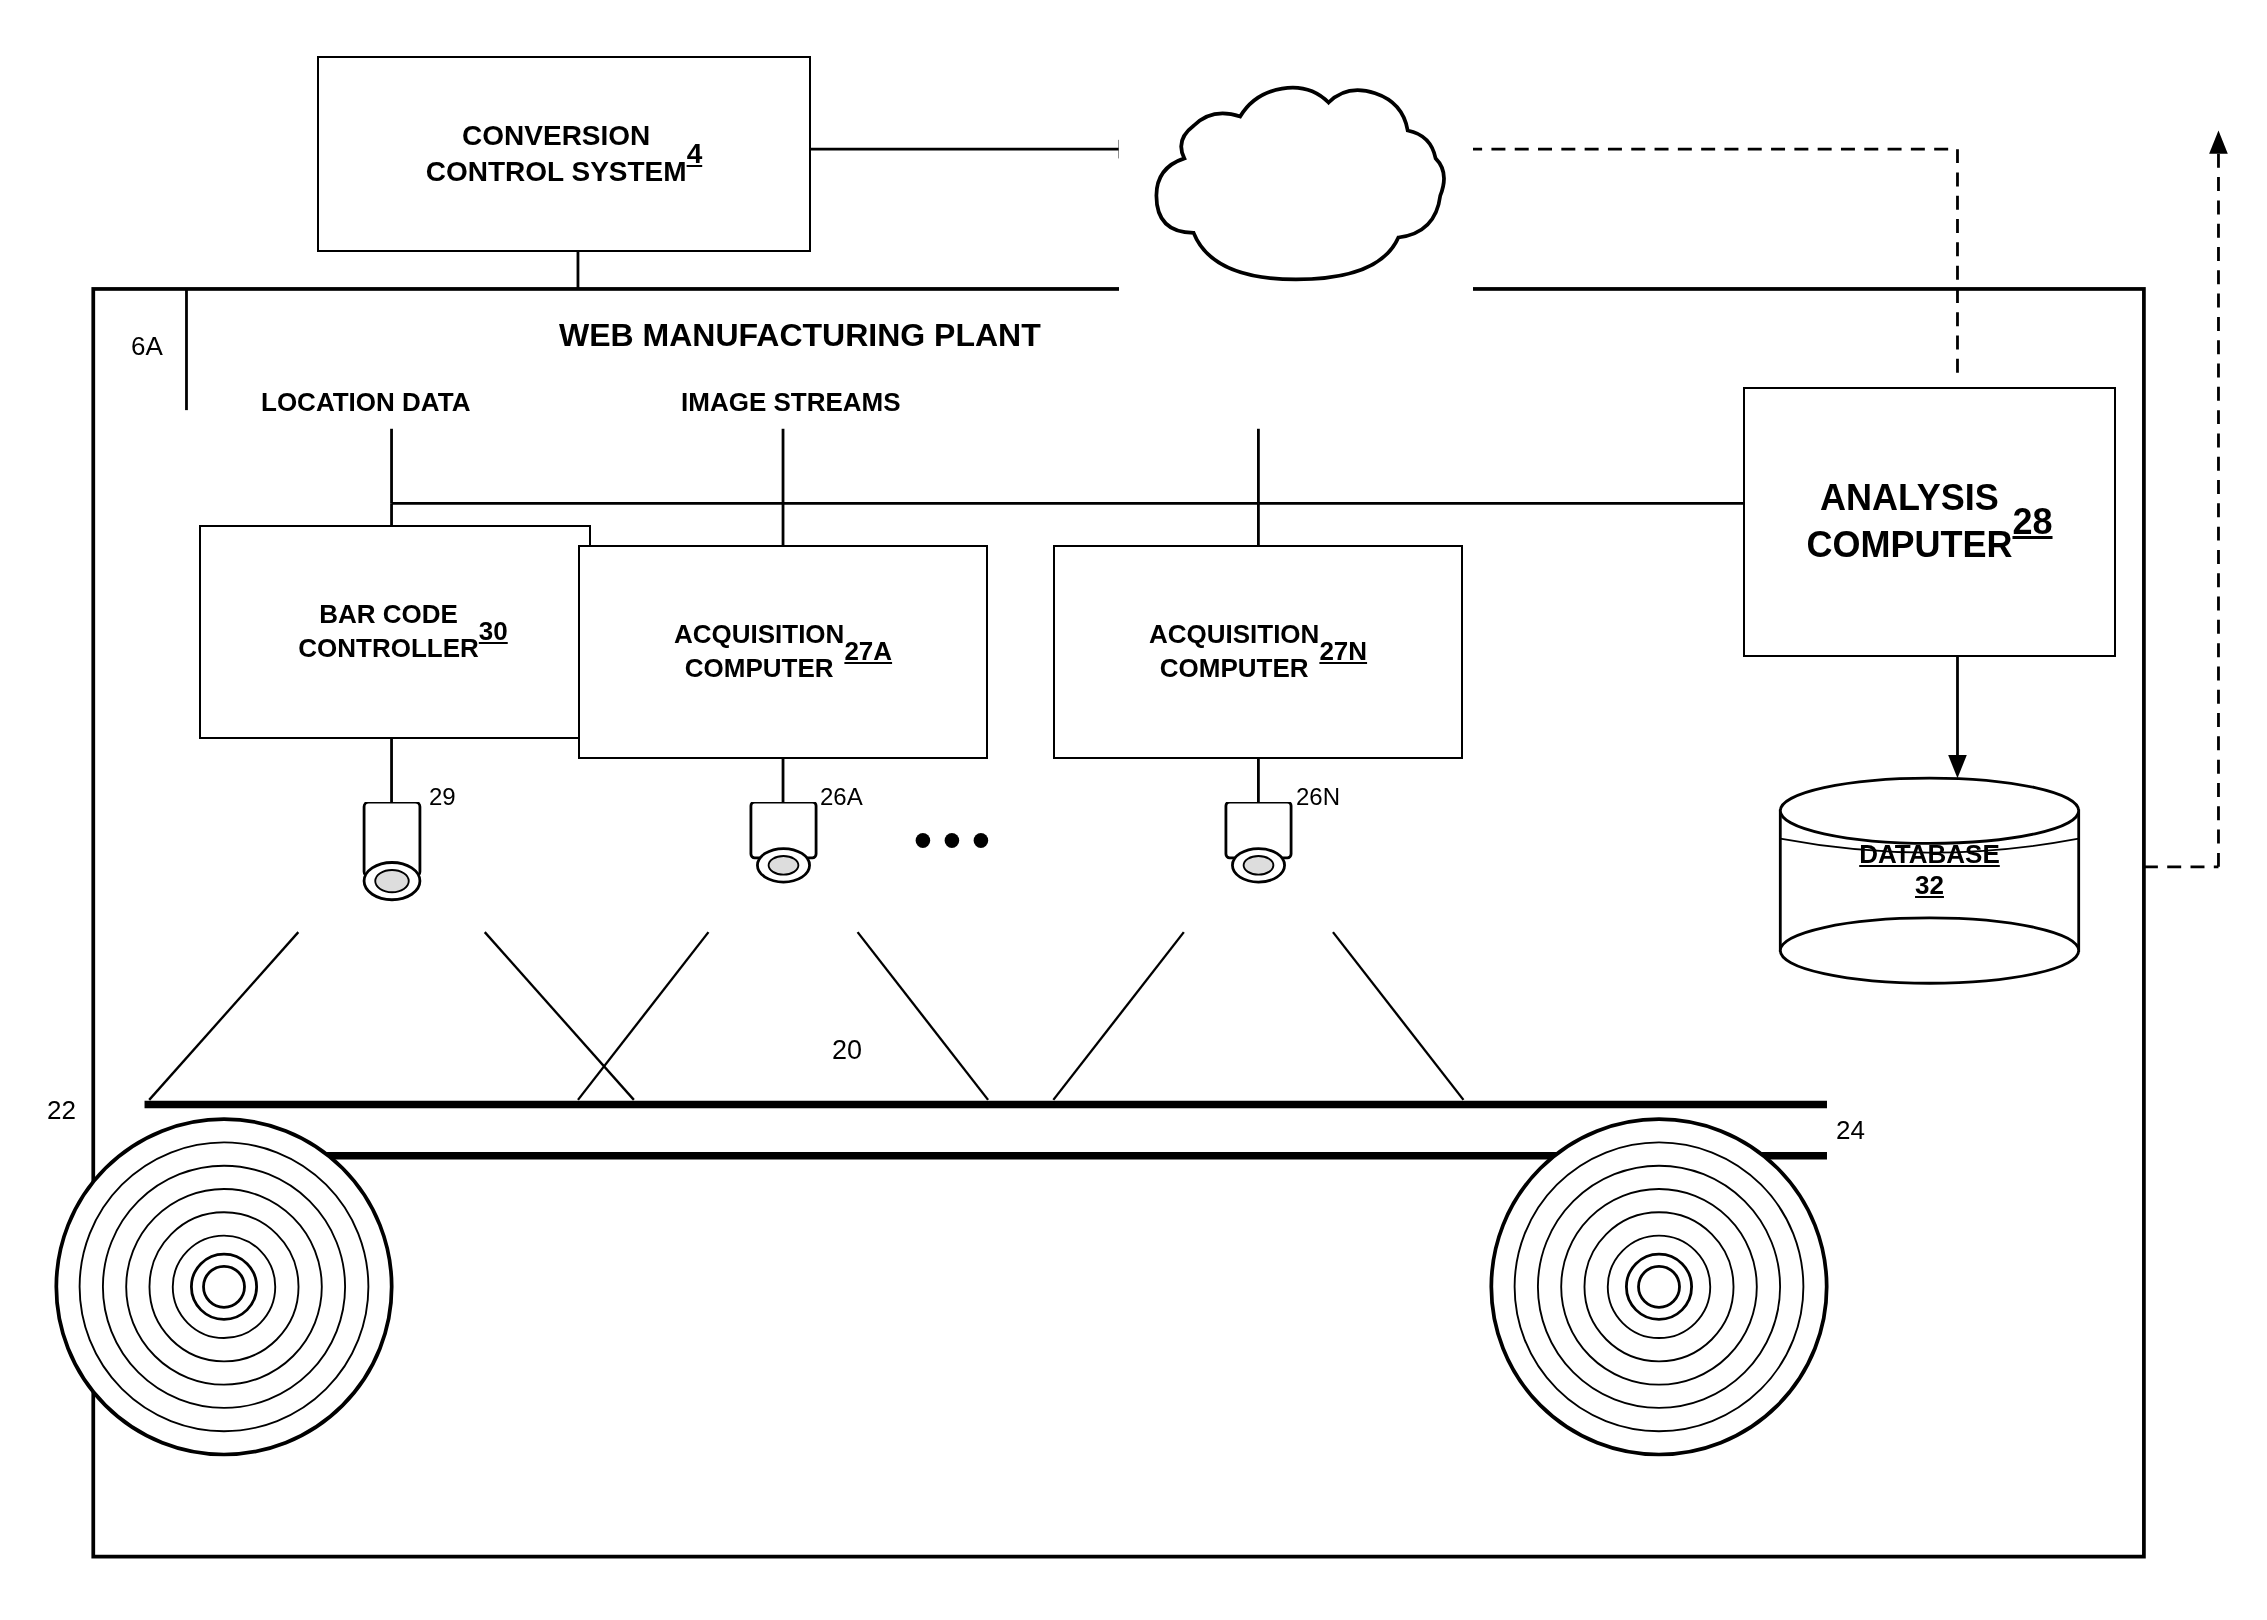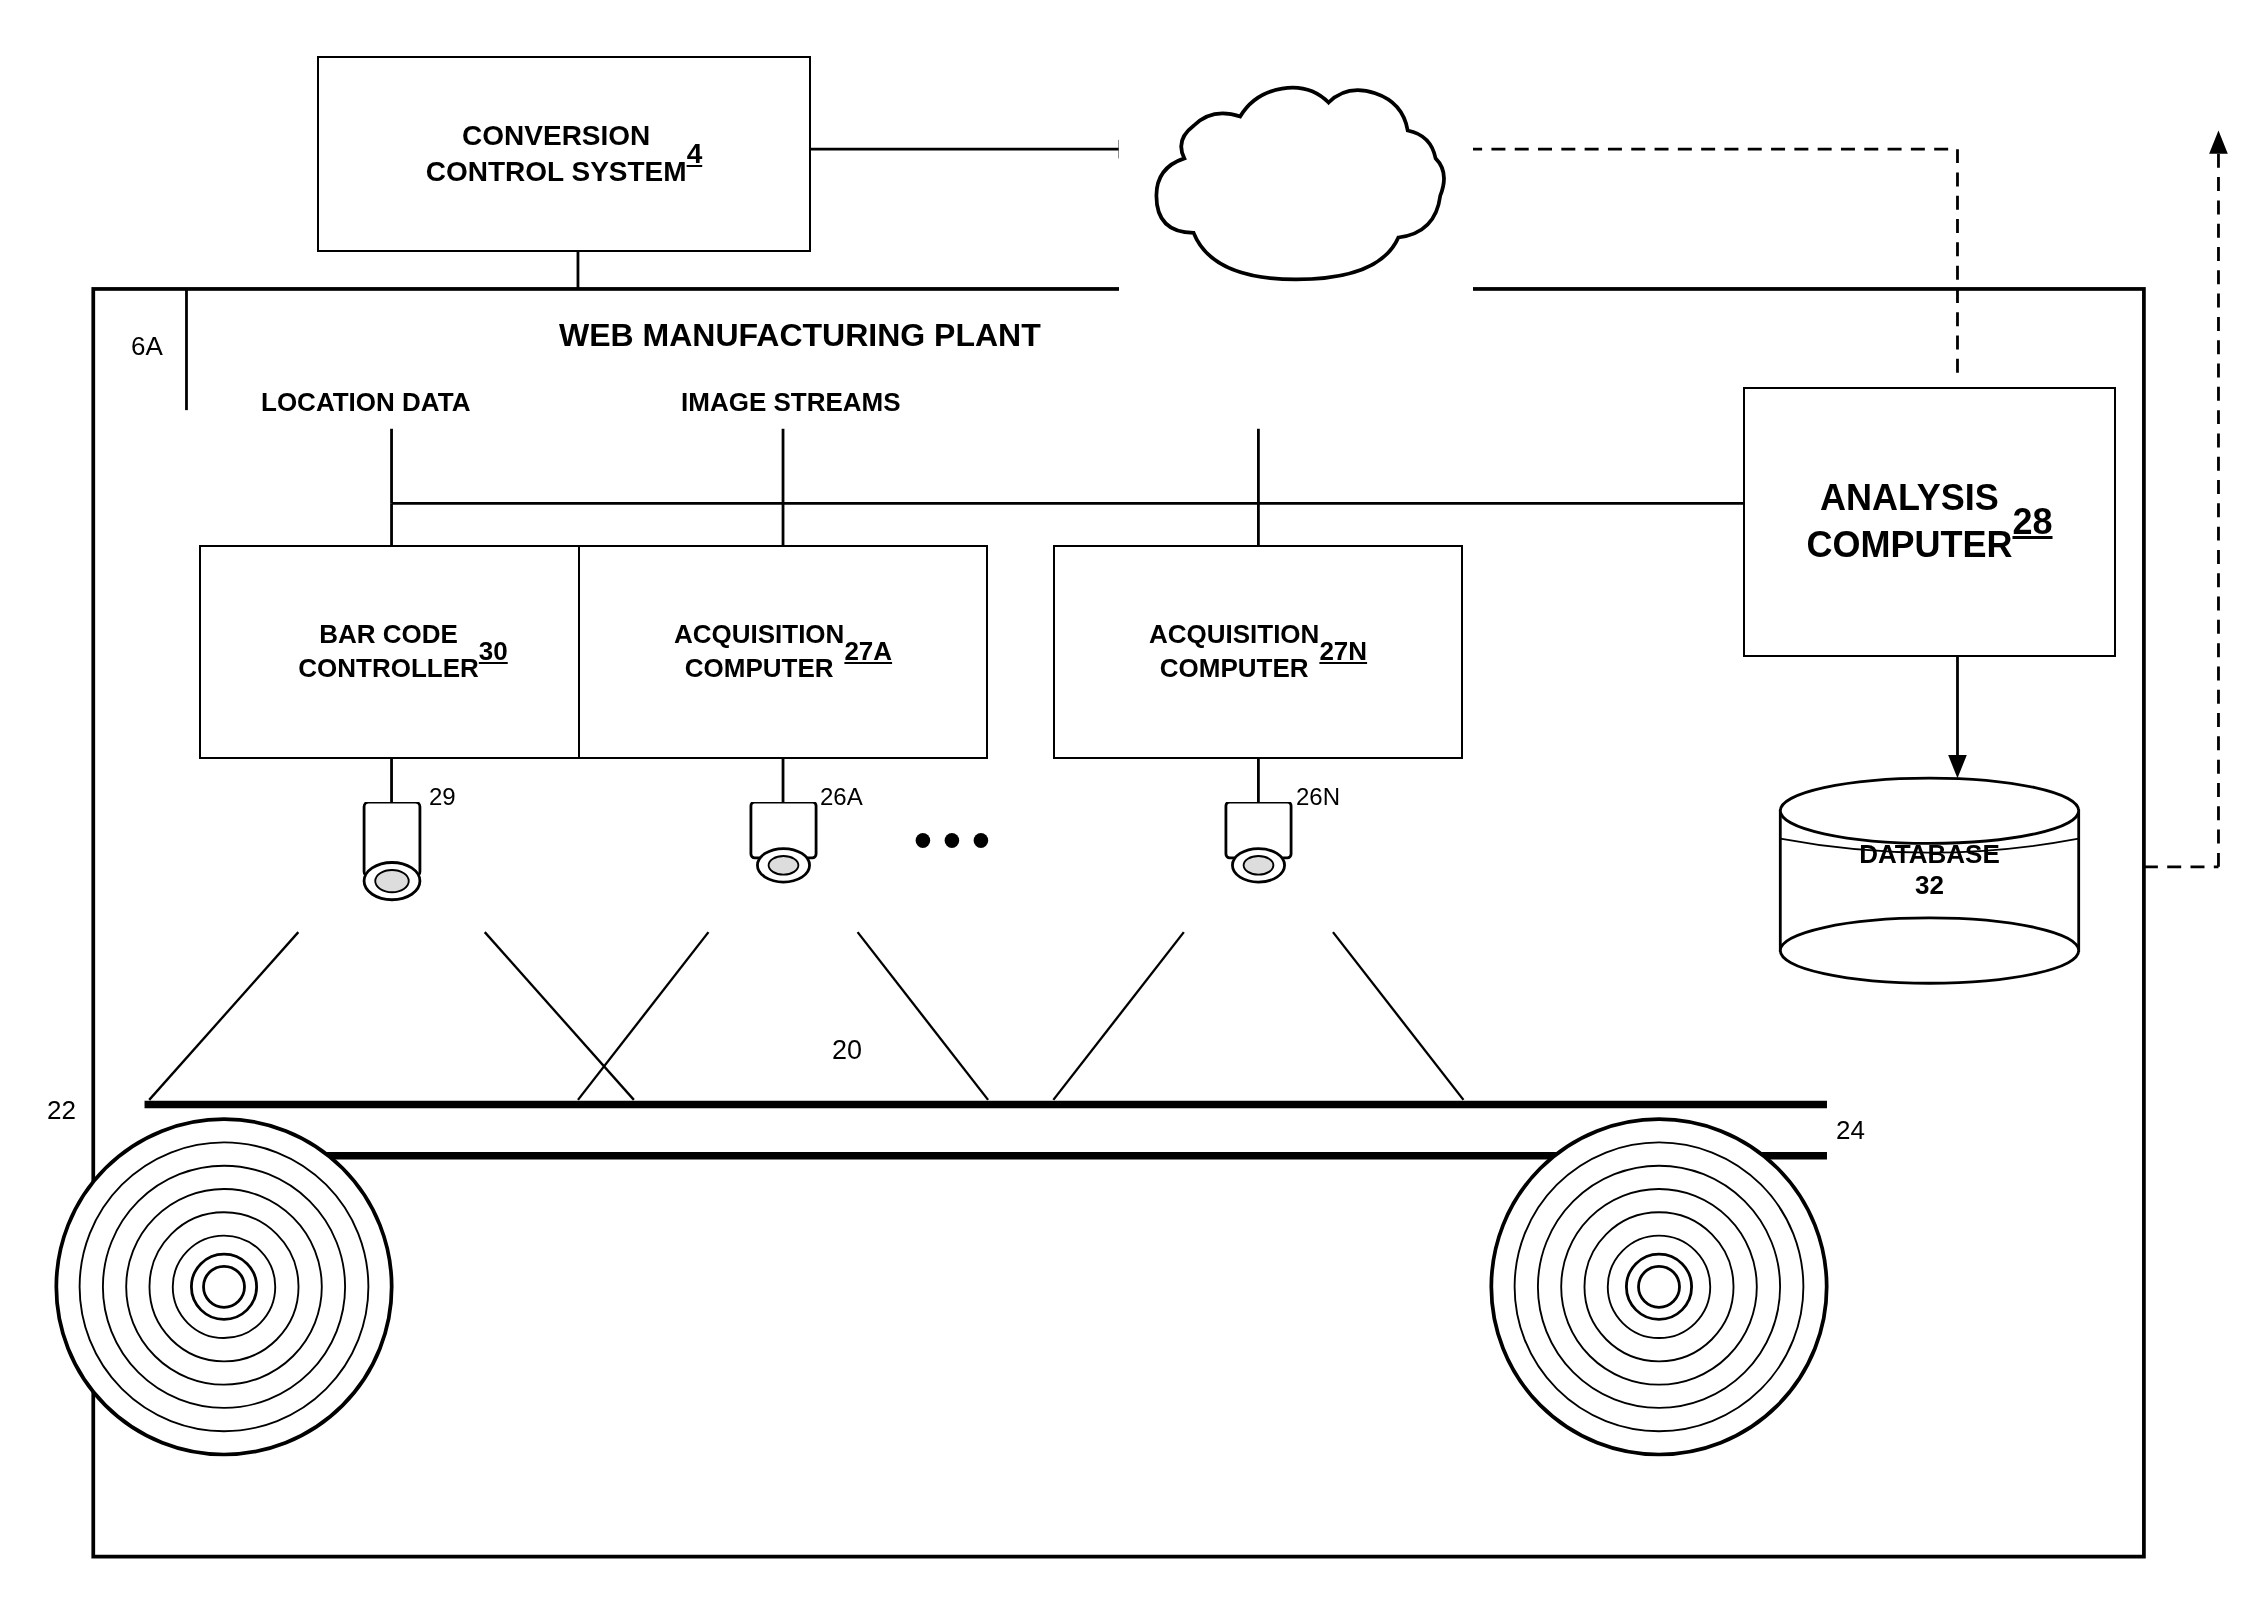--- a/index.html
+++ b/index.html
@@ -168,35 +168,35 @@
     <svg viewBox="0 0 400 240" width="373" height="224">
 
       <rect x="40" y="50" width="320" height="150" fill="white" stroke="#000" stroke-width="3"></rect>
 
       <ellipse cx="200" cy="50" rx="160" ry="35" fill="white" stroke="#000" stroke-width="3"></ellipse>
 
       <ellipse cx="200" cy="200" rx="160" ry="35" fill="white" stroke="#000" stroke-width="3"></ellipse>
 
       <path d="M40,80 Q200,110 360,80" fill="none" stroke="#000" stroke-width="2"></path>
     </svg>
-    <div style="position:absolute; top:75px; left:0; width:100%; text-align:center;">
+    <div style="position:absolute; top:75px; left:0; width:100%; text-align:center;text-decoration:underline;">
       <div style="font-size:26px; font-weight:bold;">DATABASE</div>
       <div><span class="underline" style="font-size:26px; font-weight:bold;">32</span></div>
     </div>
   </div>
 
   <div class="label-bold" style="left:559px; top:317px; font-size:32px;">WEB MANUFACTURING PLANT</div>
 
   <div class="label" style="left:261px; top:387px; font-size:26px; font-weight:bold;text-align:right;">LOCATION DATA</div>
 
   <div class="label" style="left:681px; top:387px; font-size:26px; font-weight:bold;">IMAGE STREAMS</div>
 
   <div class="label" style="left:131px; top:331px; font-size:26px;">6A</div>
 
-  <div class="box" style="left:199px; top:545px; width:392px; height:214px; font-size:26px;padding-left:16px;">
+  <div class="box" style="left:199px; top:525px; width:392px; height:214px; font-size:26px;padding-left:16px;">
     <span style="white-space:pre-line;">BAR CODE
 CONTROLLER</span>
     <span class="underline">30</span>
   </div>
 
   <div class="box" style="left:578px; top:545px; width:410px; height:214px; font-size:26px;">
     <span style="white-space:pre-line;">ACQUISITION
 COMPUTER</span>
     <span class="underline">27A</span>
   </div>

